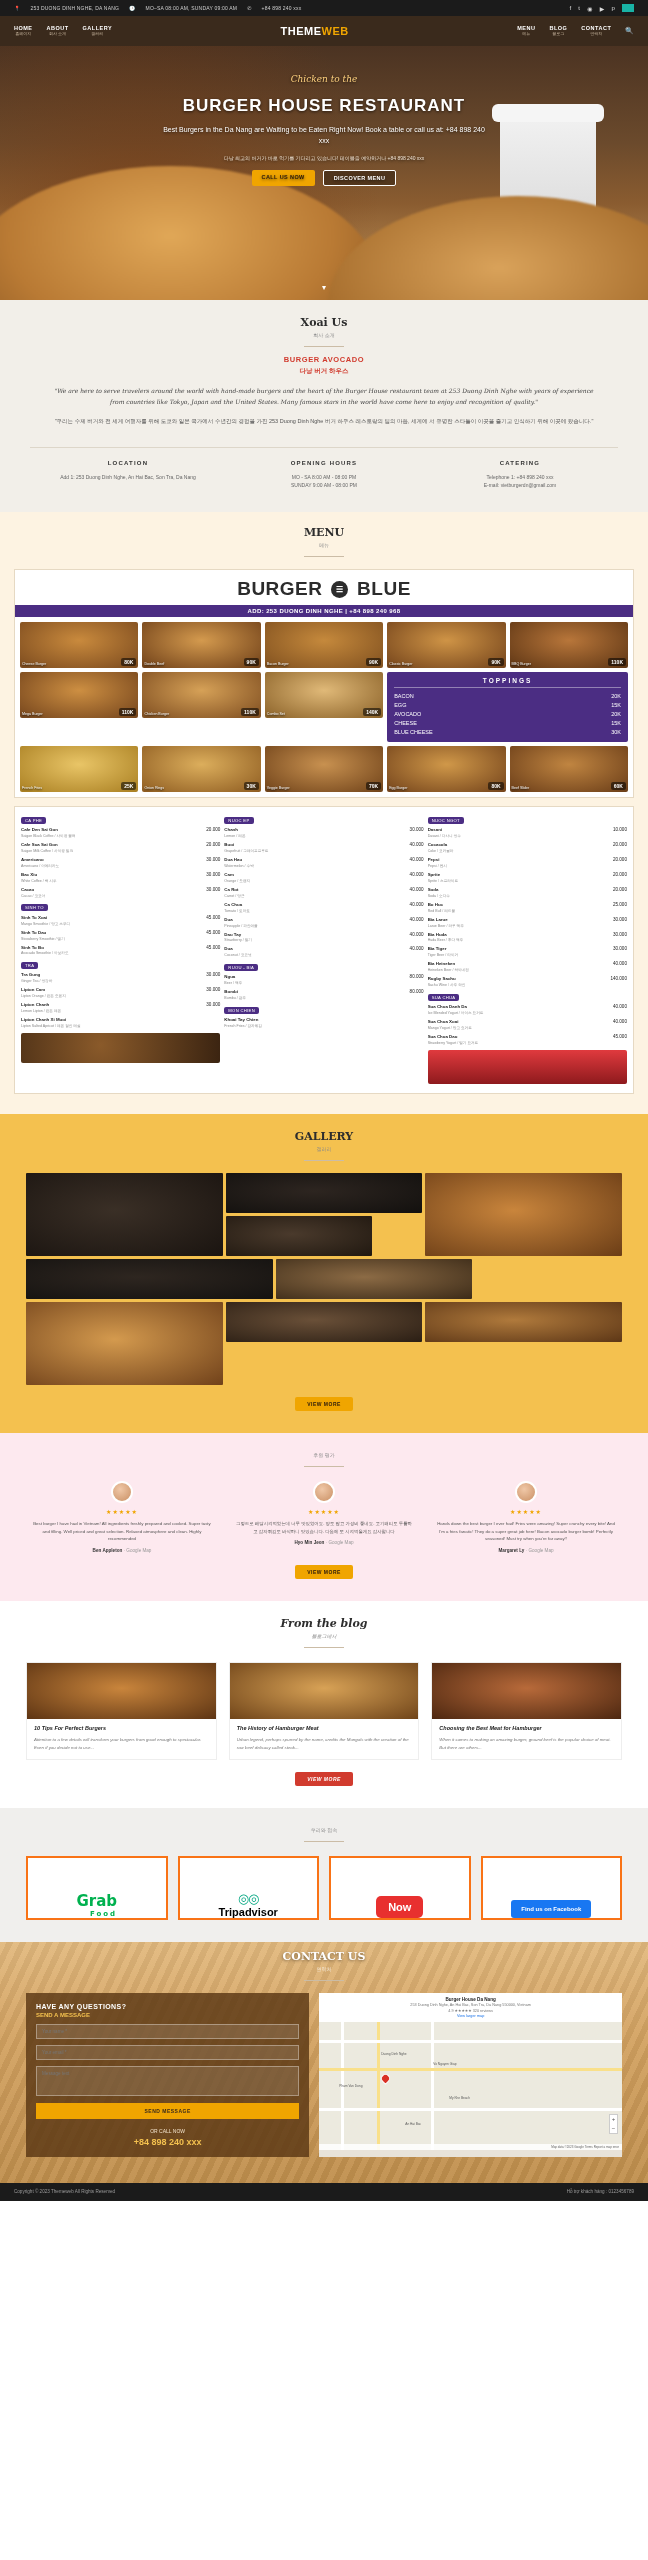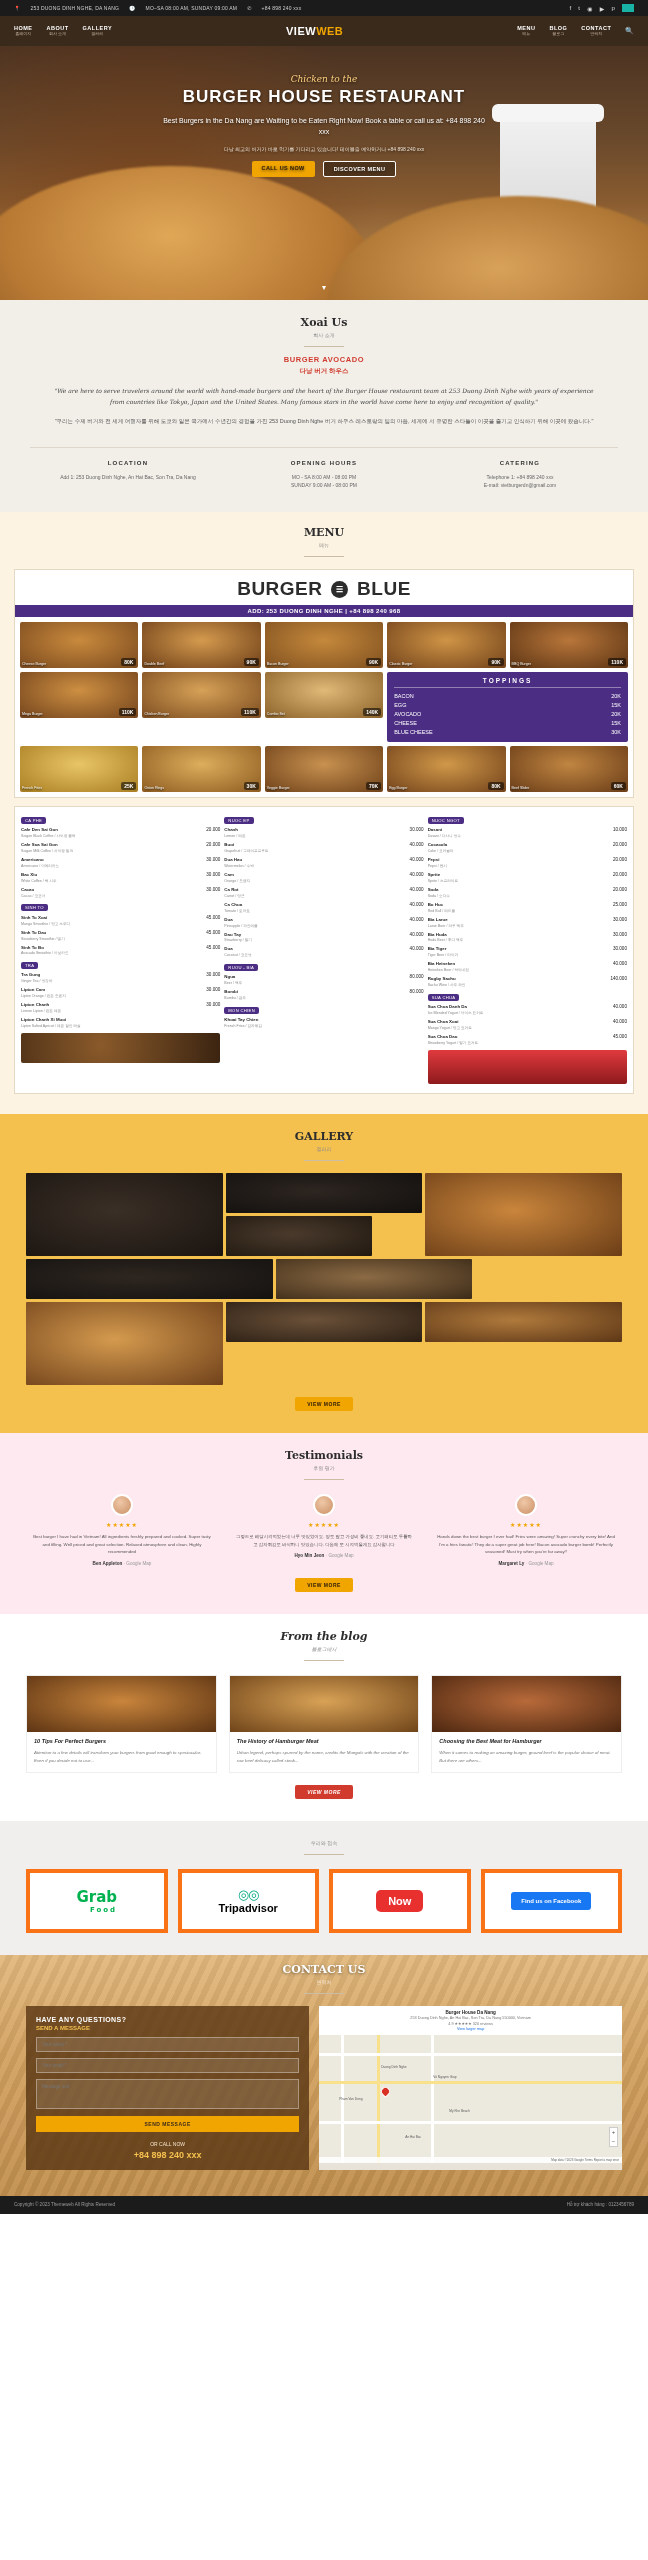--- a/index.html
+++ b/index.html
@@ -86,21 +86,21 @@
   }
   .hero-content {
     position: relative;
     z-index: 3;
     text-align: center;
     padding-top: 28px;
     color: #fff;
     text-shadow: 0 1px 3px rgba(0,0,0,.65);
   }
   .hero-welcome { font-family: "DejaVu Serif", serif; font-style: italic; font-size: 9px; color: #ffd27f; }
-  .hero-title { font-size: 17px; font-weight: bold; letter-spacing: 1px; margin-top: 3px; }
+  .hero-title { font-size: 17px; font-weight: bold; letter-spacing: 1px; margin-top: 12px; }
   .hero-sub { font-size: 7px; margin-top: 8px; max-width: 330px; margin-left:auto; margin-right:auto; line-height: 1.6; }
   .hero-kr { font-size: 5px; margin-top: 9px; color: #f2e6d6; }
   .hero-btns { margin-top: 9px; display:flex; justify-content:center; gap: 8px; }
   .btn {
     display: inline-block;
     padding: 4px 10px;
     font-size: 5.5px;
     border-radius: 2px;
     font-weight: bold;
     cursor: pointer;
@@ -207,22 +207,22 @@
   .blog-card { flex: 1; background: #fff; border: 1px solid #eee; text-align: left; }
   .blog-img { height: 56px; }
   .blog-body { padding: 6px 7px 8px; }
   .blog-title { font-size: 5.5px; font-weight: bold; color: #222; line-height: 1.4; }
   .blog-ex { font-size: 4.4px; color: #777; line-height: 1.65; margin-top: 4px; }
 
   
   .connect { background: #f0efed; padding: 16px 0 22px; text-align: center; }
   .connect-grid { display: flex; gap: 10px; margin: 14px 26px 0; }
   .connect-card {
-    flex: 1; background: #fff; border: 4px solid #f97316; height: 64px;
-    display: flex; align-items: center; justify-content: center; flex-direction: column;
+    flex: 1; background: #fff; border: 2px solid #f97316; height: 64px;
+    display: flex; align-items: center; justify-content: flex-end; flex-direction: column;
   }
   .grab-logo { font-size: 15px; font-weight: bold; color: #00b14f; font-family: "DejaVu Sans", sans-serif; }
   .grab-logo small { display:block; font-size: 7px; letter-spacing: 2px; color: #00b14f; text-align:right;}
   .trip-logo { font-size: 11px; font-weight: bold; color: #000; }
   .trip-dots { color: #00a680; font-size: 13px; letter-spacing: -1px; }
   .now-logo { background: #e8302f; color: #fff; font-weight: bold; font-size: 11px; padding: 5px 12px; border-radius: 5px; }
   .fb-logo { background: #1877f2; color: #fff; font-size: 6px; font-weight: bold; padding: 6px 10px; border-radius: 3px; }
 
   
   .contact {
@@ -322,21 +322,21 @@
       <div class="nav-item">
         <div class="en">ABOUT</div>
         <div class="kr">회사 소개</div>
       </div>
       <div class="nav-item">
         <div class="en">GALLERY</div>
         <div class="kr">갤러리</div>
       </div>
     </div>
     <div class="brand">
-      <span>VIEW</span><span class="accent">WEB</span>
+      <span>THEME</span><span class="accent">WEB</span>
     </div>
     <div class="nav-right">
       <div class="nav-item">
         <div class="en">MENU</div>
         <div class="kr">메뉴</div>
       </div>
       <div class="nav-item">
         <div class="en">BLOG</div>
         <div class="kr">블로그</div>
       </div>
@@ -630,21 +630,20 @@
         <div class="gal-item" style="grid-area: span 2 / span 4; background: radial-gradient(at 45% 45%, rgb(212, 154, 78), rgb(112, 65, 26));"></div>
         <div class="gal-item" style="grid-area: span 1 / span 4; background: radial-gradient(at 45% 45%, rgb(106, 80, 56), rgb(42, 30, 20));"></div>
         <div class="gal-item" style="grid-area: span 1 / span 4; background: radial-gradient(at 45% 45%, rgb(176, 122, 60), rgb(92, 54, 22));"></div>
       </div>
     <div class="gal-btn">
       <span class="view-more">VIEW MORE</span>
     </div>
   </div>
 
   <div class="testi">
-    <div class="sec-title">Testimonials</div>
     <div class="sec-title-kr">후원 평가</div>
     <div class="sec-divider"></div>
     <div class="testi-grid">
       <div class="testi-card">
         <div class="avatar"></div>
         <div class="stars">★★★★★</div>
         <div class="testi-text">Best burger I have had in Vietnam! All ingredients freshly prepared and cooked. Super tasty and filling. Well priced and great selection. Relaxed atmosphere and clean. Highly recommended</div>
         <div class="testi-name">
           <span>Ben Appleton</span>
           <span class="src">· Google Map</span>

